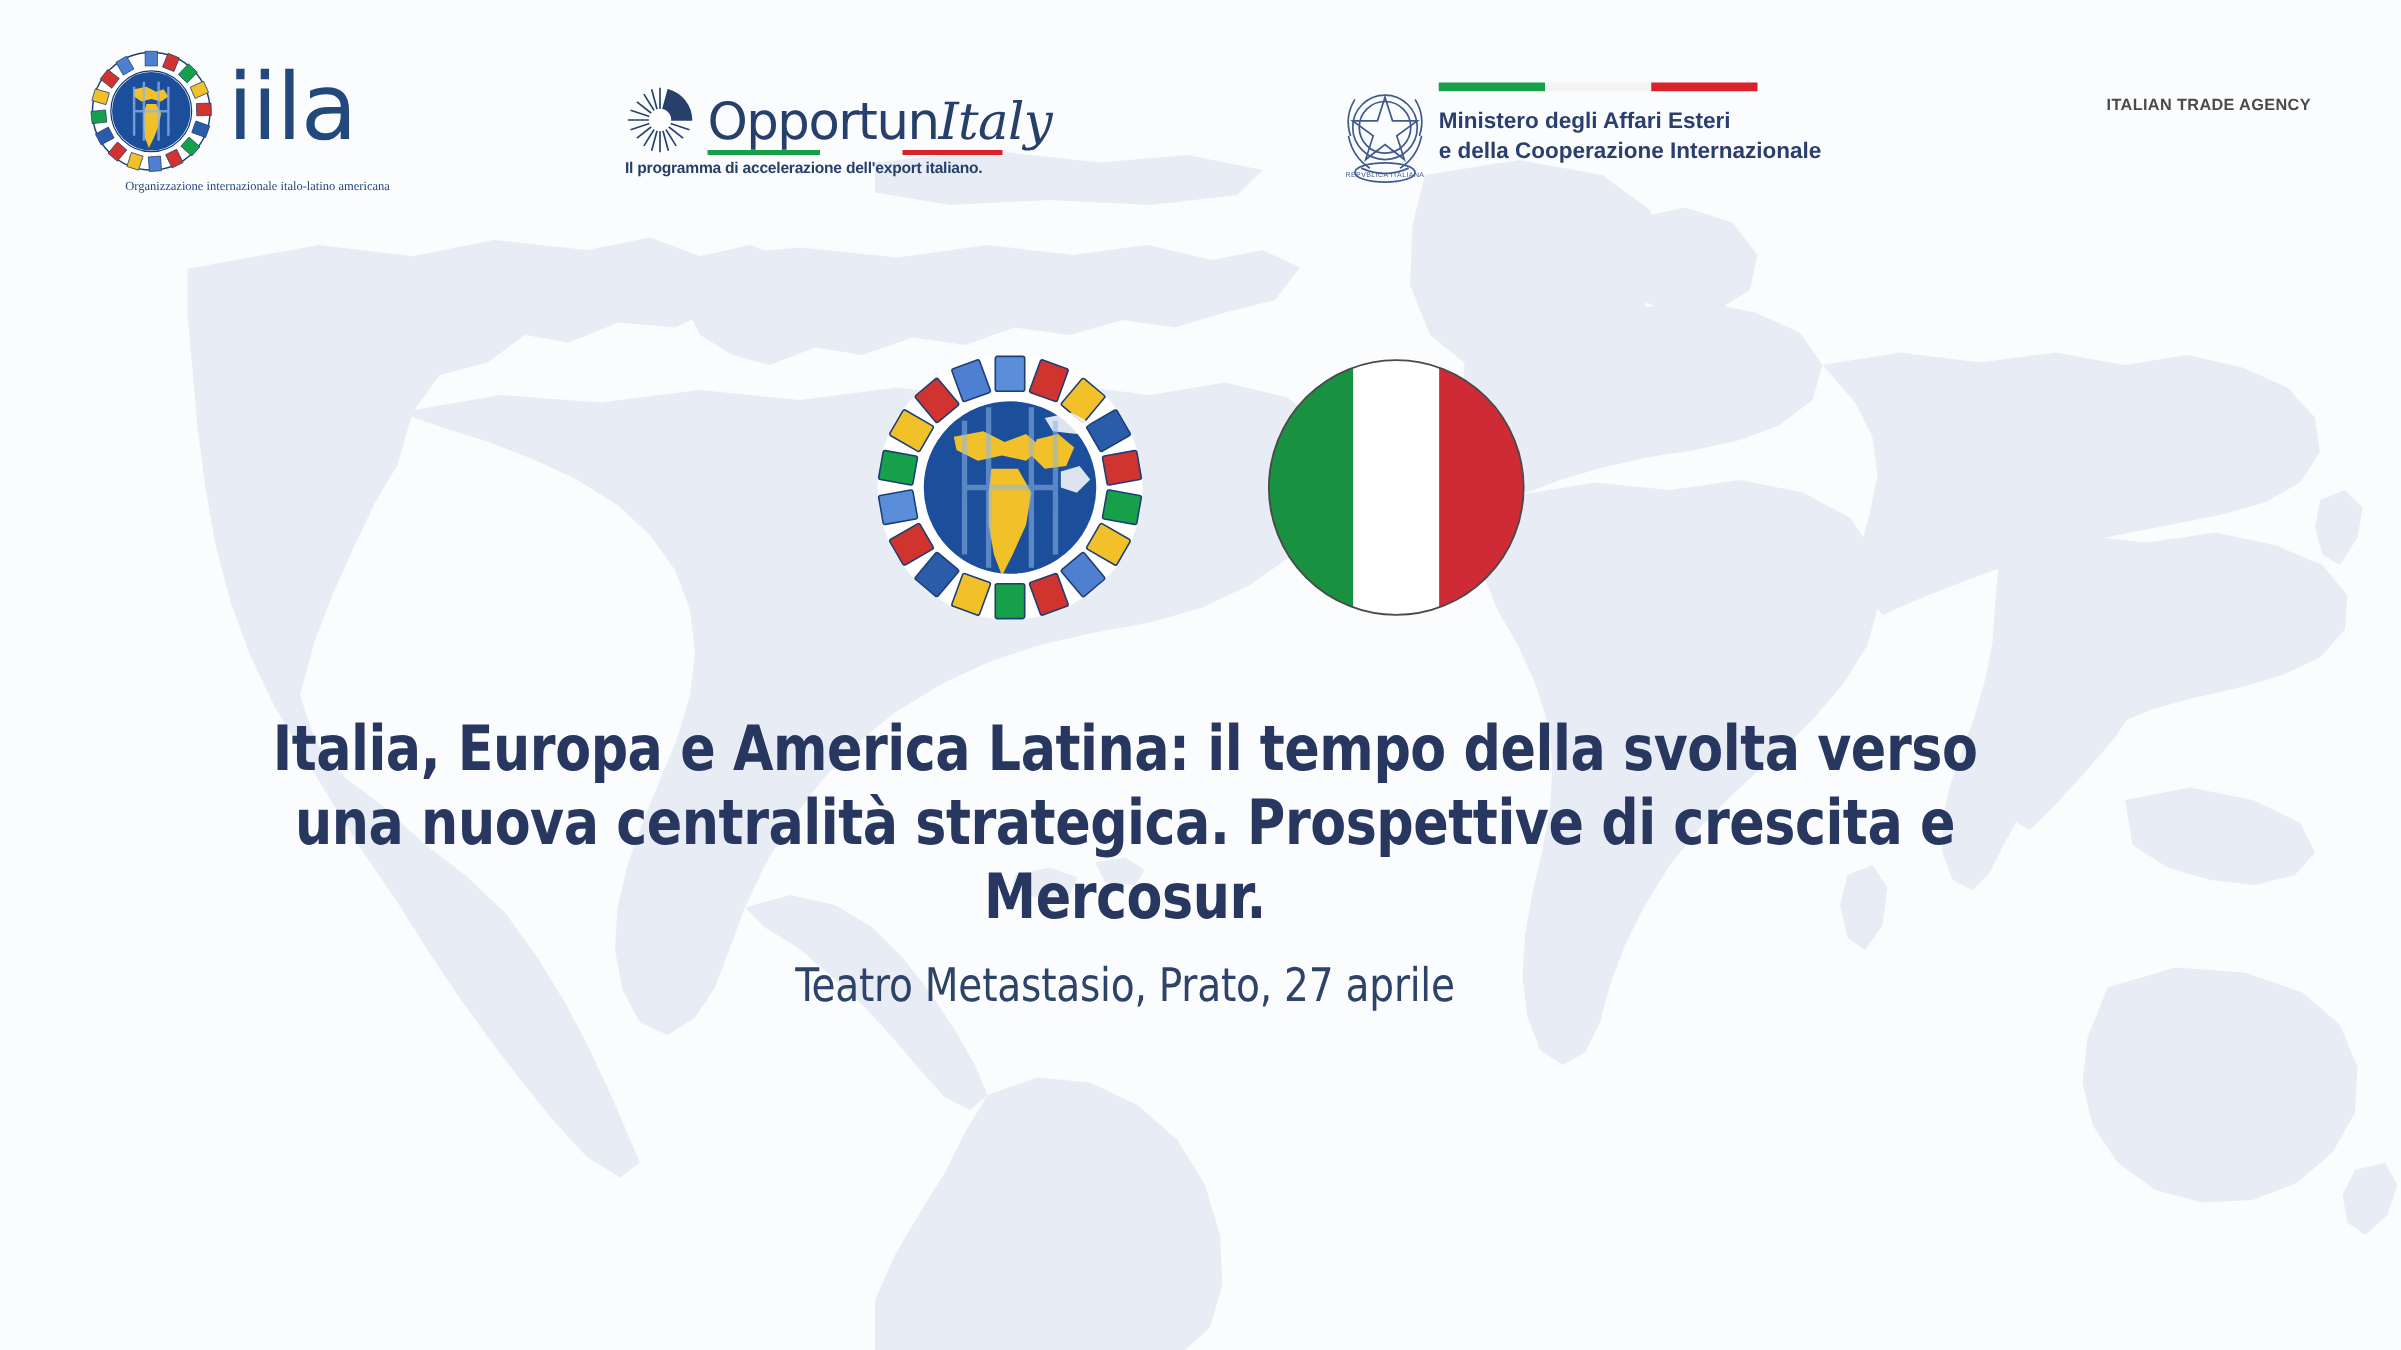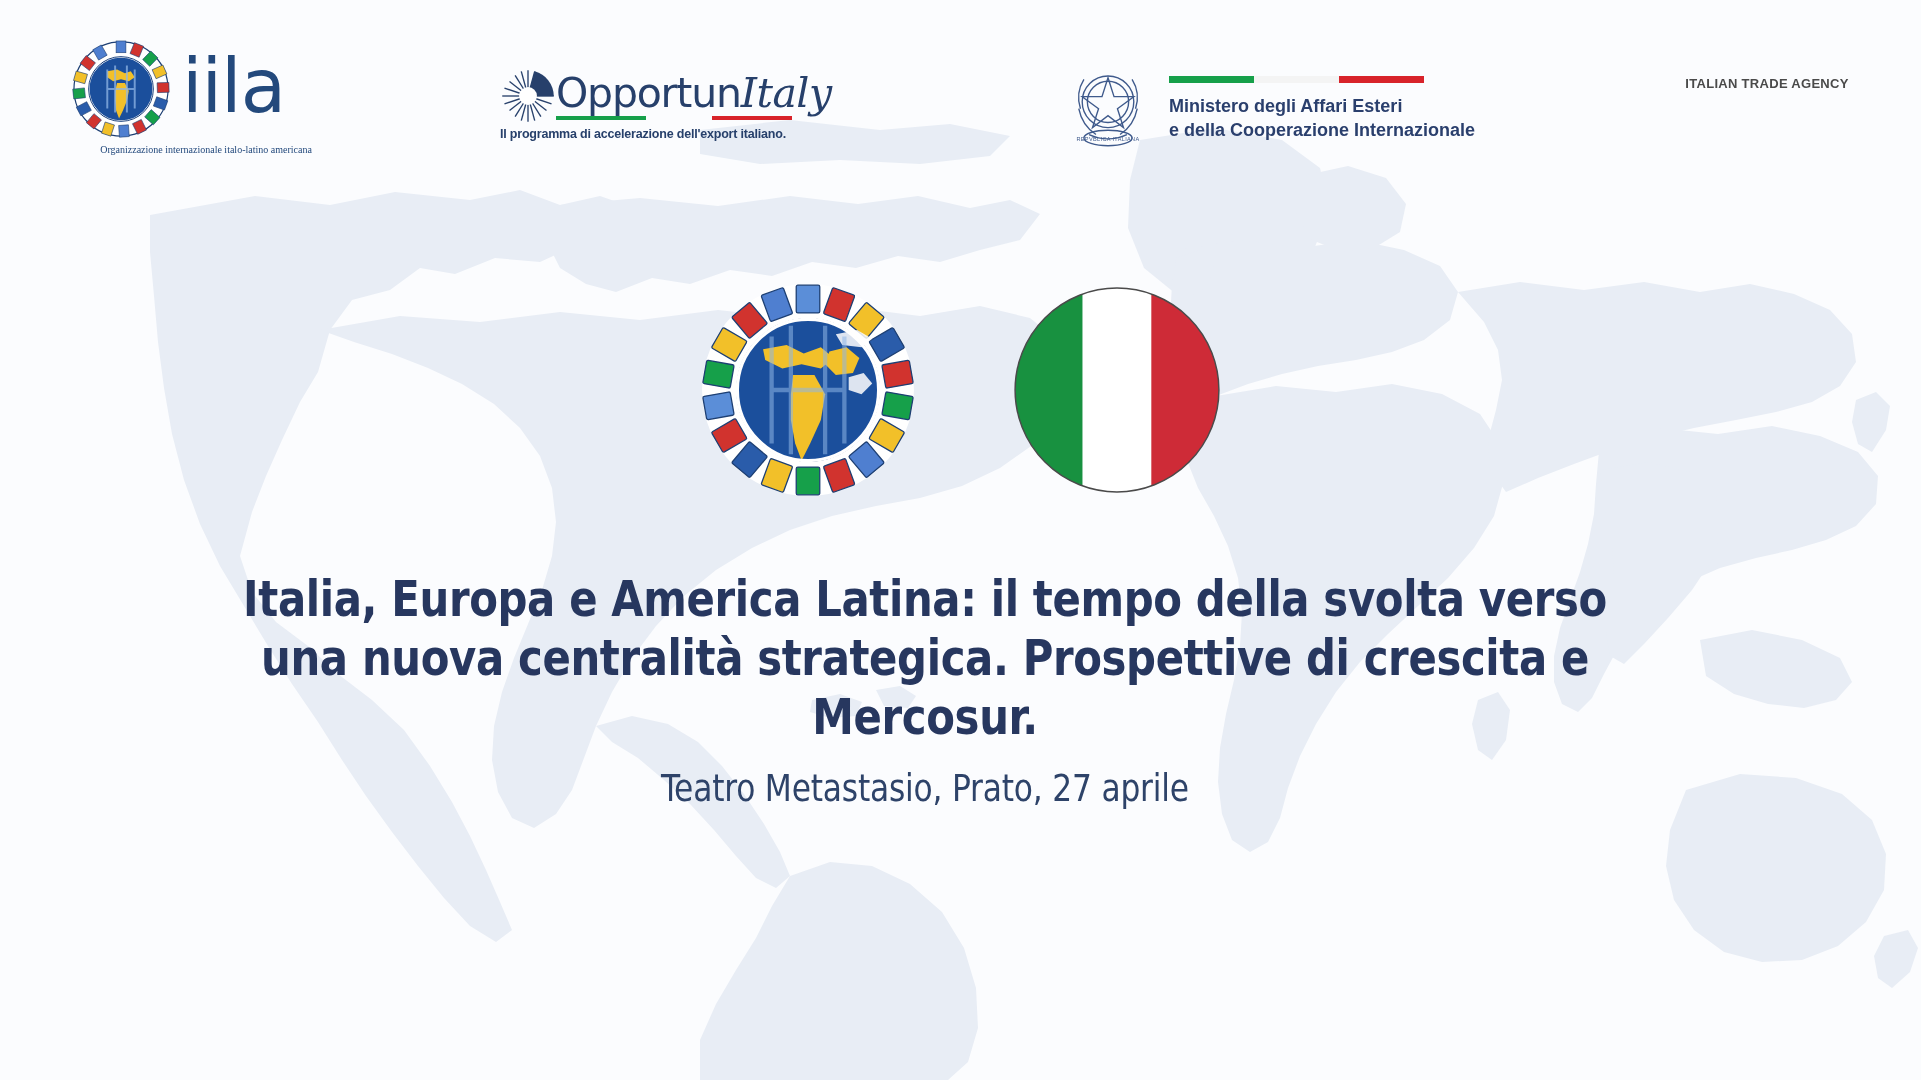--- a/index.html
+++ b/index.html
@@ -64,21 +64,21 @@
     font-size: 10px;
     color: #23497c;
     text-align: center;
     width: 268px;
     white-space: nowrap;
     font-family: Liberation Serif, serif;
   }
 
   
   #logo-opportunitaly { left: 500px; top: 68px; width: 250px; height: 100px; }
-  #oi-row { display: flex; align-items: center; }
+  #oi-row { display: flex; align-items: flex-end; gap: 10px; }
   #oi-sun { width: 56px; height: 56px; flex: none; }
   #oi-text { position: relative; }
   #oi-word {
     font-size: 41px;
     color: #27406b;
     font-family: "DejaVu Sans", sans-serif;
     letter-spacing: -1.2px;
     white-space: nowrap;
     line-height: 1;
   }
@@ -96,21 +96,21 @@
     color: #27406b;
     text-align: center;
     width: 250px;
     white-space: nowrap;
     font-weight: 600;
     letter-spacing: -0.2px;
   }
 
   
   #logo-maeci { left: 1065px; top: 62px; width: 400px; height: 110px; }
-  #maeci-row { display: flex; align-items: center; gap: 18px; }
+  #maeci-row { display: flex; align-items: flex-start; }
   #maeci-emblem { width: 86px; height: 90px; flex: none; }
   #maeci-right { padding-top: 4px; }
   #maeci-flagbar { display: flex; width: 255px; height: 7px; margin-bottom: 12px; }
   #maeci-flagbar i { display: block; height: 7px; flex: 1; }
   .maeci-line {
     font-size: 18px;
     color: #2a3f6d;
     font-weight: 600;
     line-height: 1.32;
     white-space: nowrap;
@@ -156,21 +156,20 @@
   #flag-circle { width: 208px; height: 208px; }
 
   
   #copy {
     position: absolute;
     left: 0;
     top: 570px;
     width: 1800px;
     text-align: center;
     z-index: 6;
-    margin-left: 25px;
   }
 
   #event-title {
     font-family: "DejaVu Sans Condensed", "Liberation Sans Narrow", "Liberation Sans", sans-serif;
     font-weight: bold;
     font-size: 50px;
     line-height: 1.18;
     color: #27375f;
     letter-spacing: -0.4px;
     max-width: 1500px;

